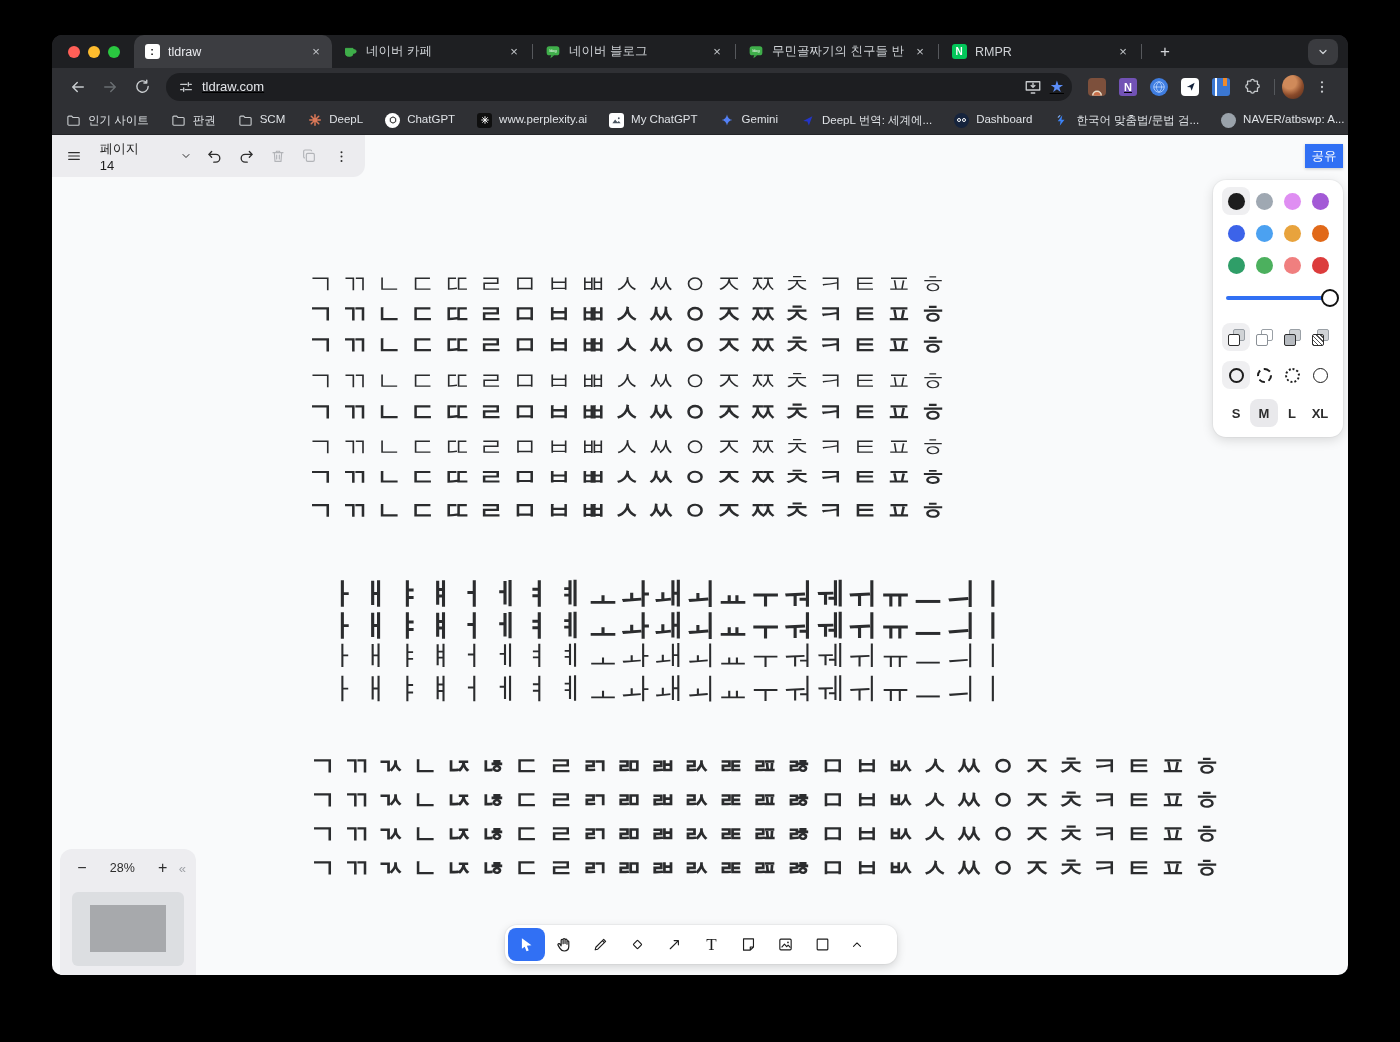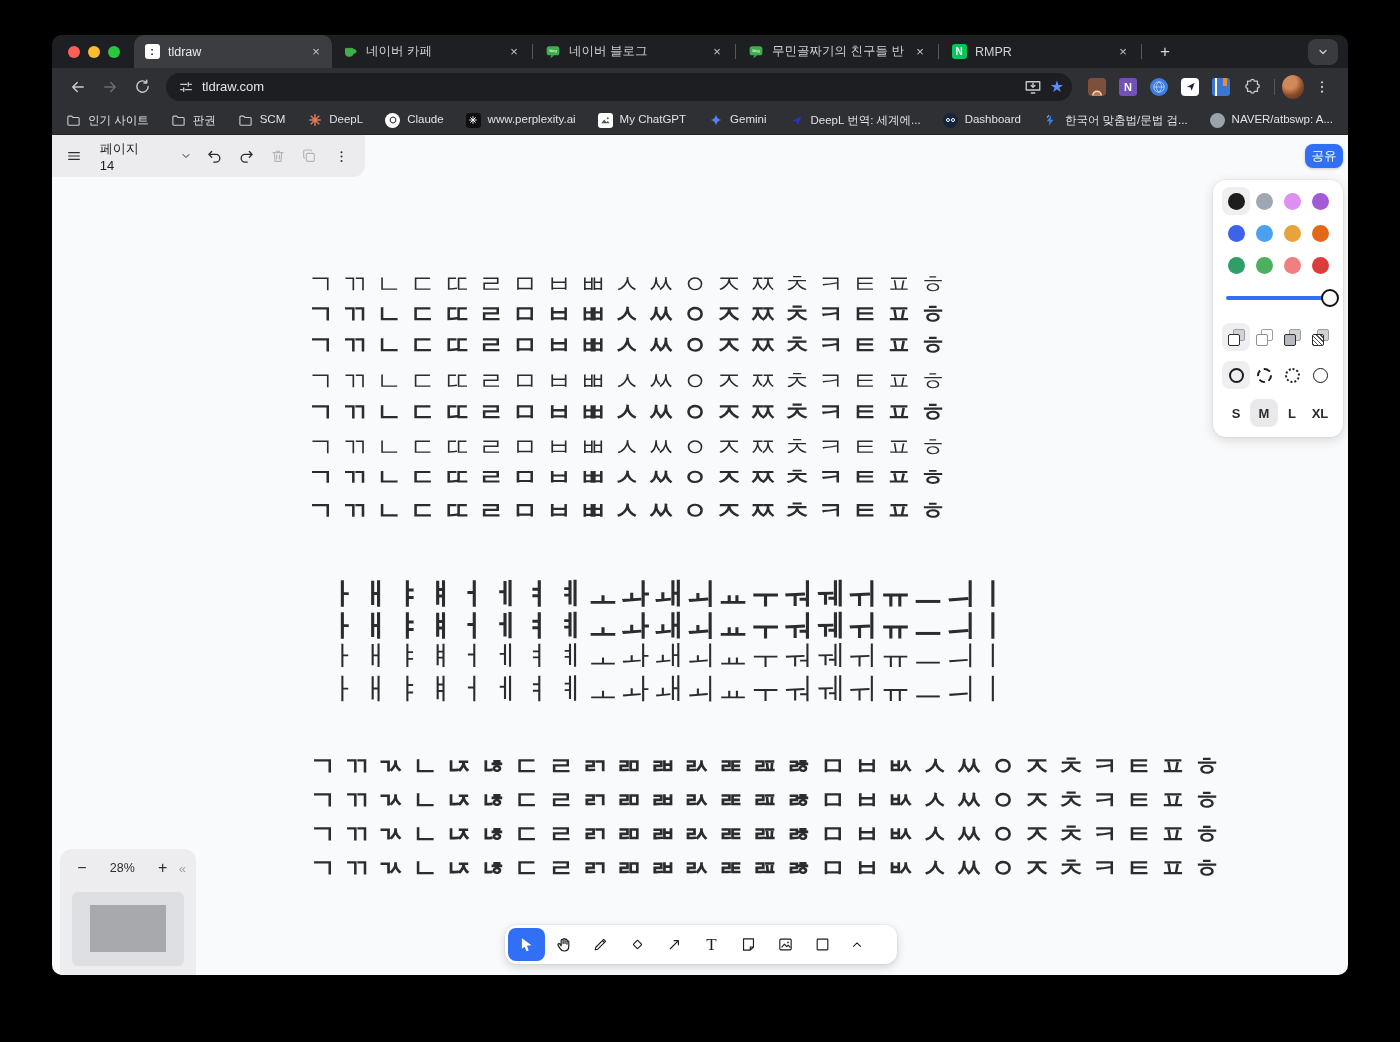--- a/index.html
+++ b/index.html
@@ -13,21 +13,21 @@
   .tab { width:198px; height:33px; display:flex; align-items:center; gap:8px; padding:0 8px 0 10px; color:#cfd2d6; font-size:12.5px; position:relative; }
   .tab.active { background:#3c3d41; border-radius:10px 10px 0 0; color:#e9eaee; }
   .tab-title { flex:1; white-space:nowrap; overflow:hidden; }
   .tab-close { width:16px; height:16px; line-height:15px; text-align:center; border-radius:50%; font-size:13px; color:#c3c6ca; flex:none; }
   .tab-sep { width:1px; height:15px; background:#56585c; margin:0 2px 9px 2px; flex:none; }
   .favicon { width:16px; height:16px; flex:none; display:flex; align-items:center; justify-content:center; }
   .newtab { width:26px; height:26px; margin:0 0 3px 8px; border-radius:50%; color:#d4d6da; font-size:17px; display:flex; align-items:center; justify-content:center; }
   .tab-overflow { margin-left:auto; margin-right:10px; margin-bottom:3px; width:30px; height:26px; border-radius:8px; background:#3a3b3f; display:flex; align-items:center; justify-content:center; }
 
   
-  .toolbar { height:37px; background:#2f3034; display:flex; align-items:center; padding:0 8px 0 12px; gap:4px; }
+  .toolbar { height:37px; background:#2f3034; display:flex; align-items:center; padding:0 8px 0 12px; gap:4px;text-decoration:underline; }
   .navbtn { width:28px; height:28px; display:flex; align-items:center; justify-content:center; color:#c7cacd; }
   .navbtn.disabled { color:#696d71; }
   .omnibox { flex:1; max-width:906px; height:28px; background:#1d1e21; border-radius:14px; display:flex; align-items:center; padding:0 8px 0 12px; gap:8px; margin:0 6px; }
   .omnibox .url { flex:1; color:#e4e6ea; font-size:13px; }
   .ext-row { display:flex; align-items:center; gap:9px; padding:0 4px; }
   .ext { width:22px; height:22px; display:flex; align-items:center; justify-content:center; }
   .vdiv { width:1px; height:16px; background:#55585c; margin:0 3px; }
   .avatar { width:24px; height:24px; border-radius:50%; background:radial-gradient(circle at 35% 30%, #d08a5a 0 30%, #8a4a2a 60%, #4c2a1c 100%); }
 
   
@@ -37,21 +37,21 @@
 
   
   .content { position:relative; height:840px; background:#f9fafb; overflow:hidden; }
   .canvas-row { position:absolute; color:#2b2c2e; font-family:"DejaVu Sans",sans-serif; white-space:nowrap; transform-origin:left top; }
 
   
   .tl-header { position:absolute; left:0; top:0; width:313px; height:42px; background:#ececef; border-radius:0 0 12px 0; display:flex; align-items:center; padding:0 10px 0 8px; gap:4px; }
   .tl-btn { width:30px; height:30px; display:flex; align-items:center; justify-content:center; color:#2d2d2d; border-radius:6px; }
   .tl-btn.dim { color:#b2b4b8; }
   .page-name { font-size:13px; color:#1d1d1d; padding:0 6px 0 8px; }
-  .share-btn { position:absolute; left:1253px; top:9px; width:38px; height:24px; background:#3170f4; color:#fff; border-radius:8px; font-size:12.5px; display:flex; align-items:center; justify-content:center; box-shadow:0 1px 3px rgba(0,0,0,.2); }
+  .share-btn { position:absolute; left:1253px; top:9px; width:38px; height:24px; background:#3170f4; color:#fff; border-radius:0; font-size:12.5px; display:flex; align-items:center; justify-content:center; box-shadow:0 1px 3px rgba(0,0,0,.2); }
 
   
   .style-panel { position:absolute; left:1161px; top:45px; width:130px; background:#fff; border-radius:13px; box-shadow:0 3px 12px rgba(0,0,0,.14), 0 0 0 1px rgba(0,0,0,.03); padding:7px 9px 10px; }
   .swatch-grid { display:grid; grid-template-columns:repeat(4,28px); justify-content:space-between; row-gap:4px; }
   .swatch-cell { width:28px; height:28px; border-radius:8px; display:flex; align-items:center; justify-content:center; }
   .swatch-cell.sel { background:#efeff1; }
   .swatch { width:17px; height:17px; border-radius:50%; }
   .slider { height:30px; display:flex; align-items:center; padding:0 4px; margin-top:4px; }
   .slider-track { position:relative; height:4px; border-radius:2px; background:#3170f4; flex:1; }
   .slider-knob { position:absolute; right:-9px; top:50%; transform:translateY(-50%); width:18px; height:18px; border-radius:50%; background:#fff; border:2.5px solid #111; }
@@ -266,21 +266,21 @@
           <span>DeepL</span>
         </div>
         <div class="bm">
           <span class="bm-icon">
             <span style="width:15px;height:15px;background:#fff;border-radius:50%;display:flex;align-items:center;justify-content:center;">
               <svg width="10" height="10" viewBox="0 0 24 24">
                 <path d="M12 4.5 18.5 8.2v7.6L12 19.5 5.5 15.8V8.2z" fill="none" stroke="#1b1b1b" stroke-width="2.4"></path>
               </svg>
             </span>
           </span>
-          <span>Claude</span>
+          <span>ChatGPT</span>
         </div>
         <div class="bm">
           <span class="bm-icon">
             <span style="width:15px;height:15px;background:#0f0f0f;border-radius:3px;display:flex;align-items:center;justify-content:center;">
               <svg width="10" height="10" viewBox="0 0 24 24">
                 <path d="M12 3v18M3 12h18M5.6 5.6l12.8 12.8M18.4 5.6 5.6 18.4" stroke="#fff" stroke-width="2.2"></path>
               </svg>
             </span>
           </span>
           <span>www.perplexity.ai</span>

